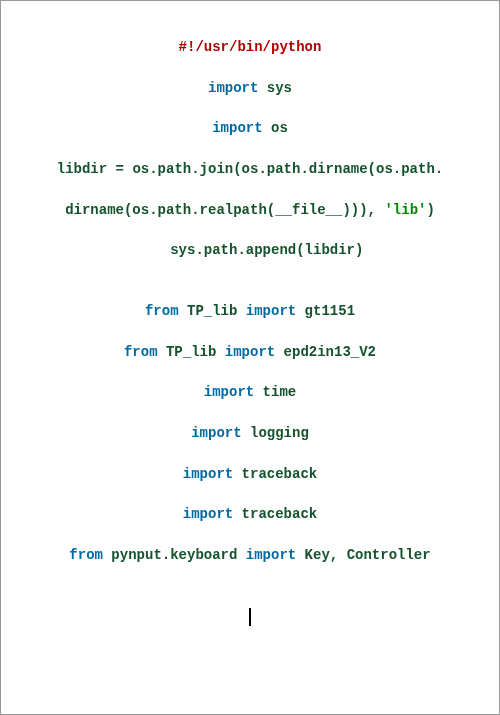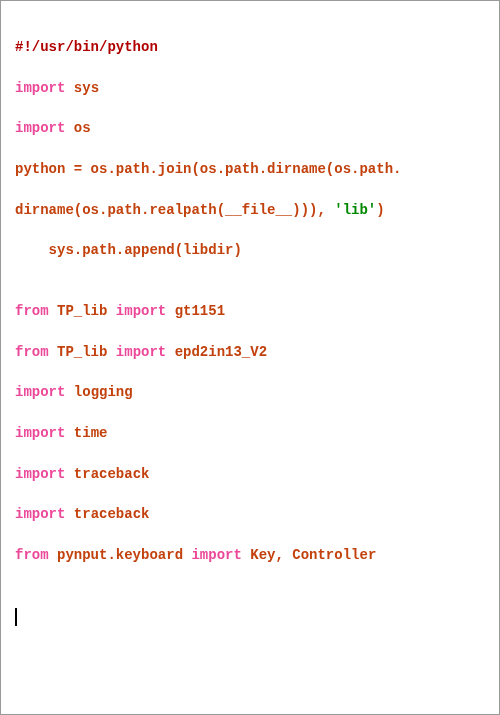--- a/index.html
+++ b/index.html
@@ -15,49 +15,49 @@
     padding: 16px 14px 14px 14px;
     font-family: "Courier New", Courier, monospace;
     font-size: 14px;
     line-height: 1.45;
     color: #000;
     font-weight: bold;
     white-space: pre;
     overflow: hidden;
     position: relative;
   }
-  .line { display: block; }
+  .line { display: block; text-align: center; }
   .cm { color: #b00000; }    
-  .kw { color: #ec4899; }    
-  .nm { color: #c2410c; }       
+  .kw { color: #0369a1; }    
+  .nm { color: #14532d; }       
   .st { color: #008800; }      
   .cursor {
     display: inline-block;
     width: 2px;
     height: 18px;
     background: #000;
     vertical-align: text-bottom;
     margin-bottom: -2px;
   }
 </style>
 </head>
 <body>
 
 <div class="frame">
 <span class="line"><span class="cm">#!/usr/bin/python</span></span>
 <span class="line"><span class="kw">import</span><span class="nm"> sys</span></span>
 <span class="line"><span class="kw">import</span><span class="nm"> os</span></span>
-<span class="line"><span class="nm">python = os.path.join(os.path.dirname(os.path.</span></span>
+<span class="line"><span class="nm">libdir = os.path.join(os.path.dirname(os.path.</span></span>
 <span class="line"><span class="nm">dirname(os.path.realpath(__file__))), </span><span class="st">'lib'</span><span class="nm">)</span></span>
 <span class="line"><span class="nm">    sys.path.append(libdir)</span></span>
 <span class="line"></span>
 <span class="line"><span class="kw">from</span><span class="nm"> TP_lib </span><span class="kw">import</span><span class="nm"> gt1151</span></span>
 <span class="line"><span class="kw">from</span><span class="nm"> TP_lib </span><span class="kw">import</span><span class="nm"> epd2in13_V2</span></span>
+<span class="line"><span class="kw">import</span><span class="nm"> time</span></span>
 <span class="line"><span class="kw">import</span><span class="nm"> logging</span></span>
-<span class="line"><span class="kw">import</span><span class="nm"> time</span></span>
 <span class="line"><span class="kw">import</span><span class="nm"> traceback</span></span>
 <span class="line"><span class="kw">import</span><span class="nm"> traceback</span></span>
 <span class="line"><span class="kw">from</span><span class="nm"> pynput.keyboard </span><span class="kw">import</span><span class="nm"> Key, Controller</span></span>
 <span class="line"></span>
 <span class="line"><span class="cursor"></span></span>
 
 
 
 <span class="line"></span>
 

